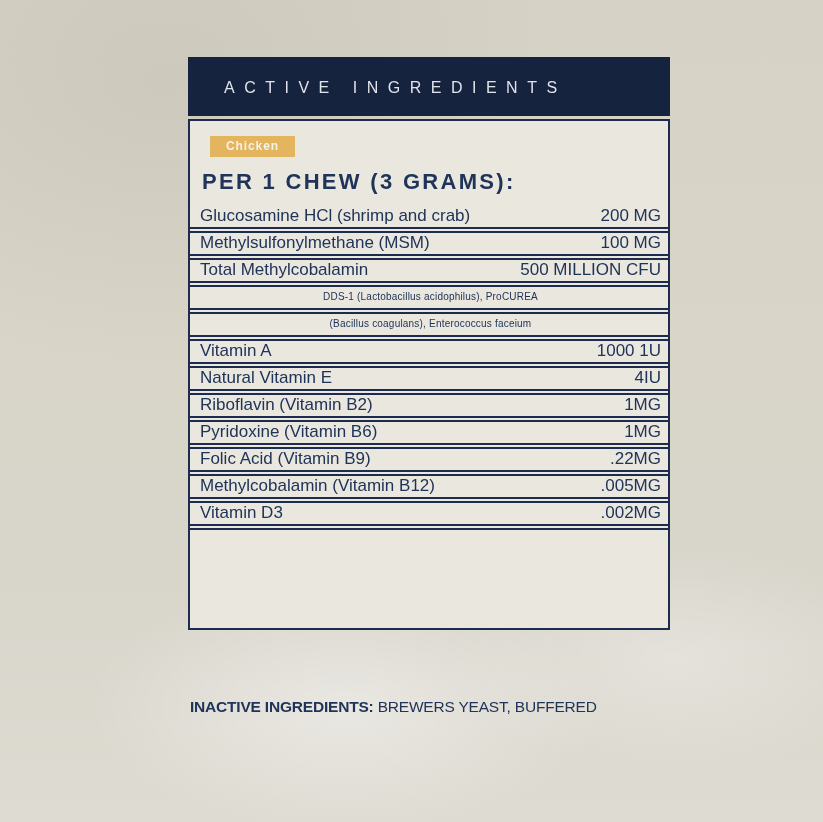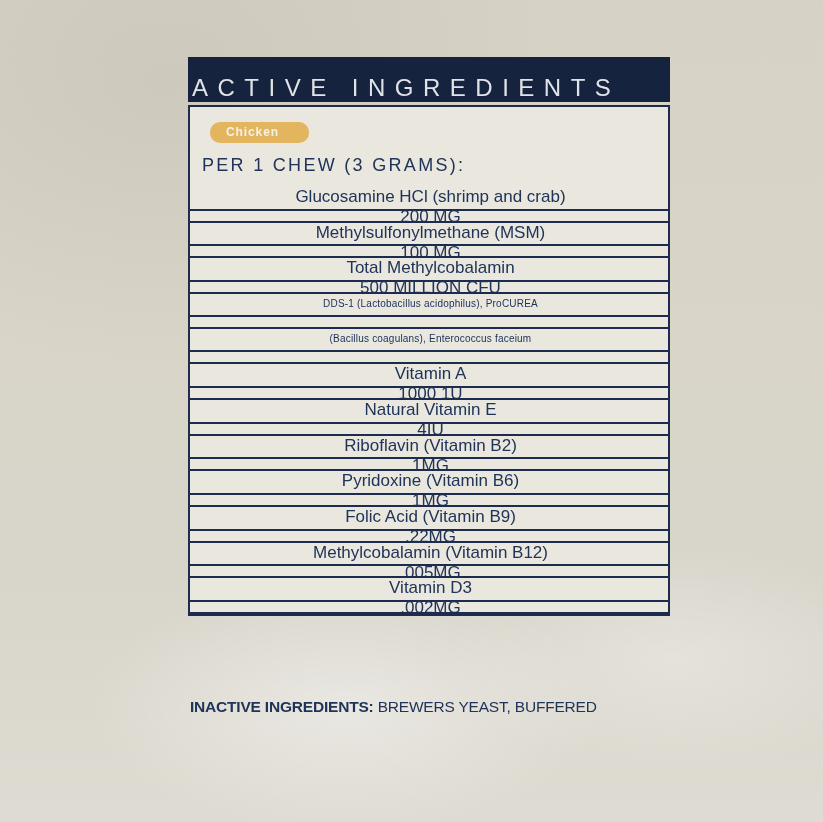--- a/index.html
+++ b/index.html
@@ -12,50 +12,50 @@
     background:
       radial-gradient(ellipse 45% 22% at 42% 86%, rgba(255,255,255,0.40), rgba(255,255,255,0) 70%),
       radial-gradient(ellipse 40% 20% at 82% 80%, rgba(255,255,255,0.28), rgba(255,255,255,0) 70%),
       radial-gradient(ellipse 70% 50% at 20% 10%, rgba(120,115,100,0.10), rgba(120,115,100,0) 70%),
       linear-gradient(180deg,#d6d2c6 0%,#d9d5c9 45%,#d8d5cb 70%,#dedbd2 100%);
   }
   .panel{
     position:absolute;left:188px;top:57px;width:482px;
   }
   .panel-header{
-    box-sizing:border-box;width:482px;height:45px;
+    box-sizing:border-box;width:482px;height:59px;
     background:var(--navy,#16233e);
     color:#e0e3e8;
-    font-size:24px;letter-spacing:9.5px;font-weight:400;
-    line-height:61px;padding-left:4px;white-space:nowrap;
+    font-size:16px;letter-spacing:9.5px;font-weight:400;
+    line-height:61px;padding-left:36px;white-space:nowrap;
   }
   .panel-body{
     box-sizing:border-box;margin-top:3px;width:482px;height:511px;
     background:var(--cream,#eae7de);
     border:2px solid var(--line,#1d2c4e);
     display:flex;flex-direction:column;
   }
   .badge-row{margin:15px 0 0 20px;}
   .flavor-badge{
     display:inline-block;background:var(--gold,#e3b55e);color:#f6f1e7;
     font-size:12px;font-weight:bold;letter-spacing:0.9px;
-    padding:3px 30px 4px 16px;border-radius:10px;
+    padding:3px 16px 4px 16px;border-radius:0;
   }
   .serving-heading{
     margin:12px 4px 11px 12px;
-    font-size:18px;font-weight:400;letter-spacing:2.3px;
+    font-size:22px;font-weight:700;letter-spacing:2.3px;
     color:var(--ink,#203459);white-space:nowrap;
   }
   .row{
     display:flex;justify-content:space-between;align-items:center;
     min-height:20px;line-height:20px;
-    padding:0 7px 1px 10px;margin-bottom:10px;
+    padding:0 7px 1px 10px;margin-bottom:2px;
     border-top:2px solid var(--line,#1d2c4e);
     border-bottom:2px solid var(--line,#1d2c4e);
-    font-size:17px;color:var(--ink,#203459);flex-direction:column;
+    font-size:17px;color:var(--ink,#203459);
   }
   .row.first{border-top:none;}
   .row.note{justify-content:center;font-size:10px;letter-spacing:0.2px;}
   .rname{white-space:nowrap;}
   .rval{white-space:nowrap;}
   .empty-box{
     flex:1;border-top:2px solid var(--line,#1d2c4e);
   }
   .inactive{
     position:absolute;left:190px;top:658px;width:482px;

